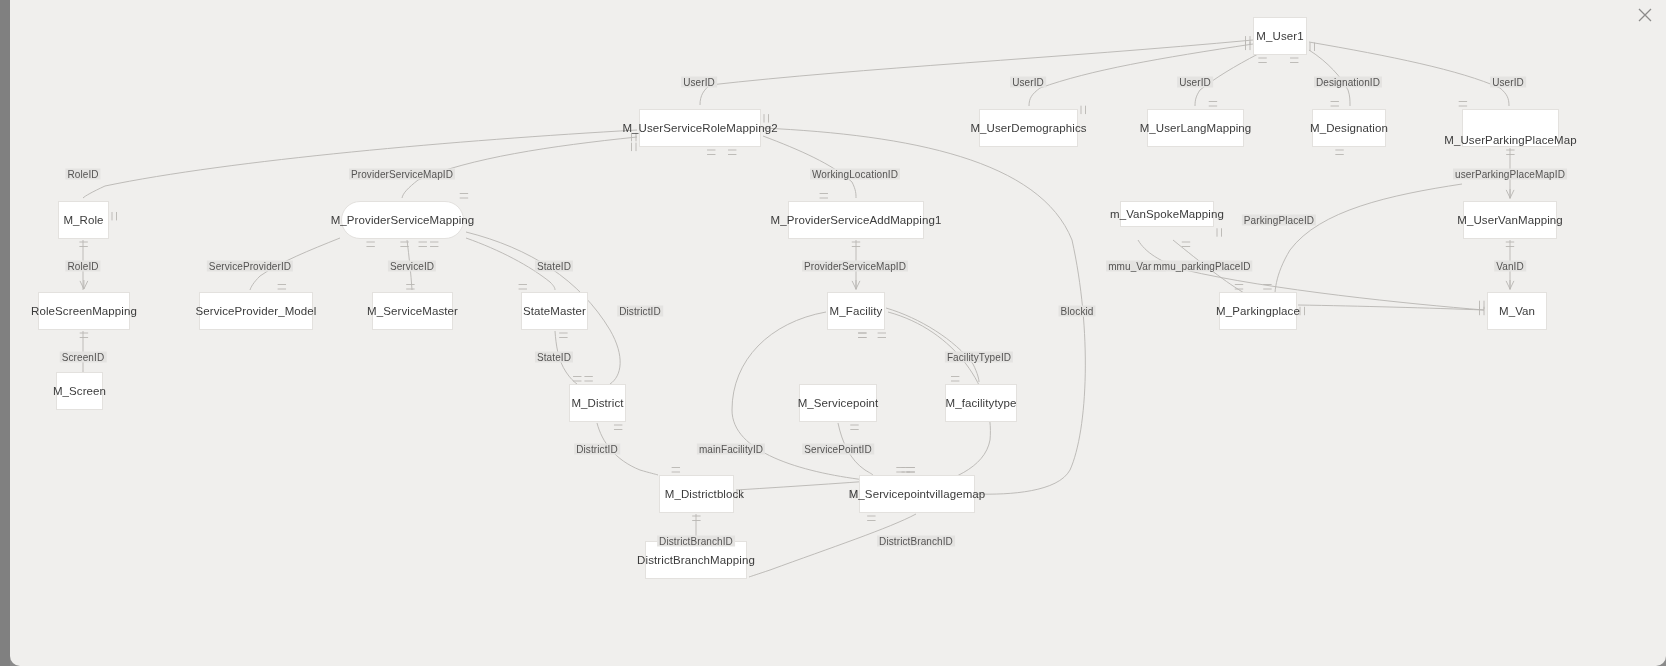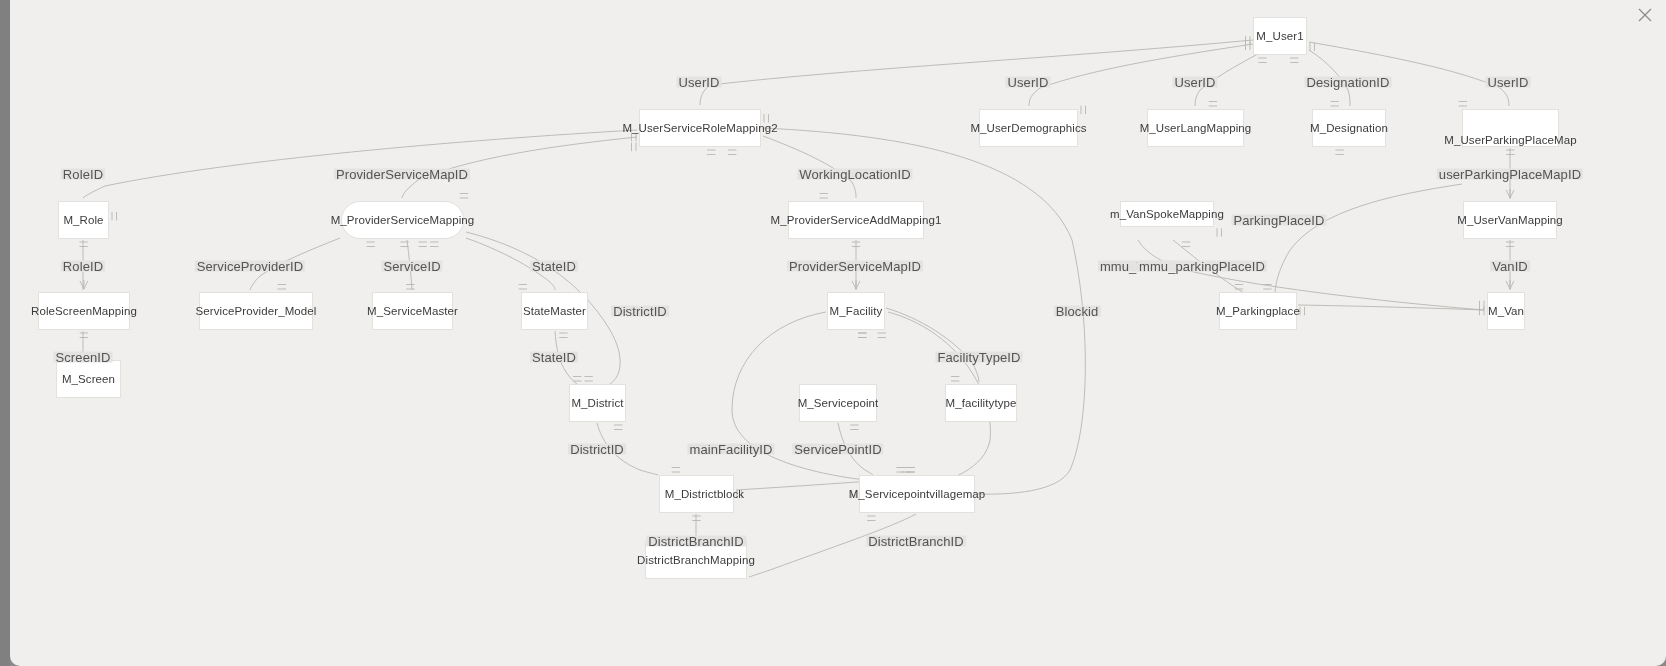--- a/index.html
+++ b/index.html
@@ -29,21 +29,21 @@
     font-size:11.5px;
     letter-spacing:.1px;
     white-space:nowrap;
     box-shadow:0 0 0 0 rgba(0,0,0,0);
   }
   .edge-label{
     position:absolute;
     transform:translate(-50%,-50%);
     background:#e4e3e1;
     color:#555453;
-    font-size:13px;
+    font-size:10px;
     line-height:11px;
     padding:0 2px;
     white-space:nowrap;
     letter-spacing:.1px;
   }
   #close-btn{
     position:absolute;right:12px;top:6px;width:18px;height:18px;
     cursor:pointer;opacity:.65;
   }
   #close-btn svg{display:block;}
@@ -273,24 +273,24 @@
         </div>
         <div class="entity" style="left: 511px; top: 292px; width: 67px; height: 38px;">
           <span>StateMaster</span>
         </div>
         <div class="entity" style="left: 817px; top: 292px; width: 58px; height: 38px;">
           <span>M_Facility</span>
         </div>
         <div class="entity" style="left: 1209px; top: 292px; width: 78px; height: 38px;">
           <span>M_Parkingplace</span>
         </div>
-        <div class="entity" style="left: 1477px; top: 292px; width: 38px; height: 38px;">
+        <div class="entity" style="left: 1477px; top: 292px; width: 60px; height: 38px;">
           <span>M_Van</span>
         </div>
-        <div class="entity" style="left: 46px; top: 360px; width: 65px; height: 38px;">
+        <div class="entity" style="left: 46px; top: 372px; width: 47px; height: 38px;">
           <span>M_Screen</span>
         </div>
         <div class="entity" style="left: 559px; top: 384px; width: 57px; height: 38px;">
           <span>M_District</span>
         </div>
         <div class="entity" style="left: 789px; top: 384px; width: 78px; height: 38px;">
           <span>M_Servicepoint</span>
         </div>
         <div class="entity" style="left: 935px; top: 384px; width: 72px; height: 38px;">
           <span>M_facilitytype</span>

